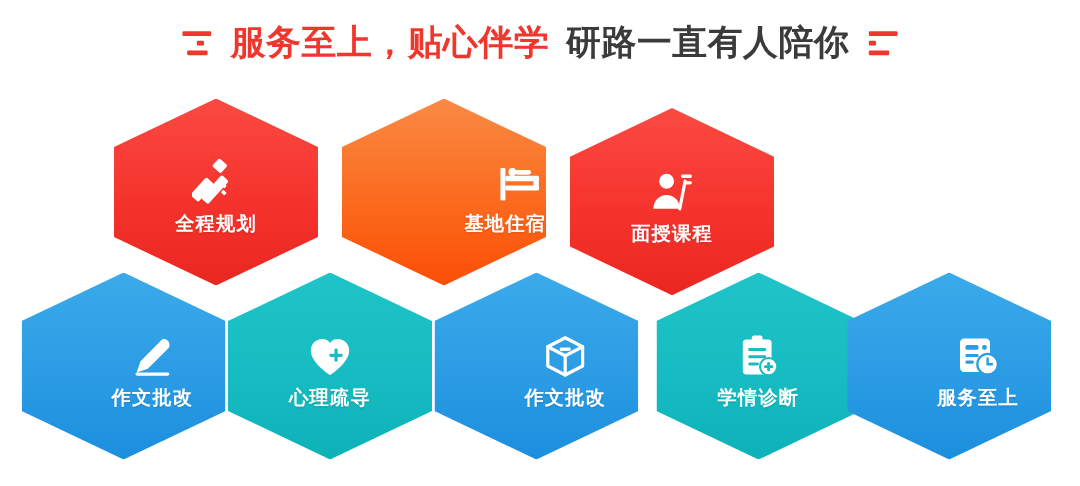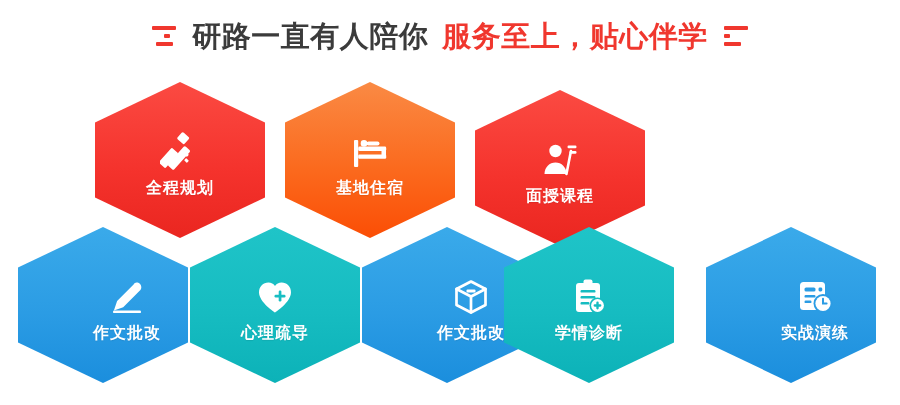--- a/index.html
+++ b/index.html
@@ -91,37 +91,37 @@
     font-size: 16px;
     font-weight: bold;
     letter-spacing: 1px;
     white-space: nowrap;
     line-height: 1;
     text-shadow: 0 1px 1px rgba(0,0,0,0.08);
   }
 
   
   .c-red    { background: linear-gradient(180deg, #fb4a42 0%, #f5332d 55%, #ea2620 100%); }
-  .c-orange { background: linear-gradient(180deg, #fa8a44 0%, #fb6a1e 55%, #fb4e05 100%); }
+  .c-orange { background: linear-gradient(180deg, #fa8a44 0%, #fb6a1e 55%, #fb4e05 100%); align-items: flex-end; }
   .c-blue   { background: linear-gradient(180deg, #3aaaea 0%, #2b9ce4 55%, #1b8edd 100%); padding-left: 48px; }
   .c-teal   { background: linear-gradient(180deg, #1fc4c8 0%, #16bcc1 55%, #0cb2b8 100%); text-align: center; }
 </style>
 </head>
 <body>
 
 <div id="root">
 
   <div class="title-bar">
     <span class="deco deco-left">
       <i></i>
         <i></i>
         <i></i>
     </span>
+    <span class="title-text title-red">服务至上，贴心伴学</span>
     <span class="title-text title-dark">研路一直有人陪你</span>
-    <span class="title-text title-red">服务至上，贴心伴学</span>
     <span class="deco deco-right">
       <i></i>
         <i></i>
         <i></i>
     </span>
   </div>
 
   <div class="hex-field">
       <div class="hex c-red" style="left: 95px; top: 22px;">
         <div class="ico">
@@ -203,21 +203,21 @@
               <path d="M5.5 12 20 19.5 34.5 12"></path>
               <path d="M20 19.5v16"></path>
             </g>
             <g fill="#ffffff">
               <rect x="15.5" y="12.5" width="9" height="3" rx="1"></rect>
             </g>
           </svg>
         </div>
         <div class="cap">作文批改</div>
       </div>
-      <div class="hex c-teal" style="left: 504px; top: 167px;">
+      <div class="hex c-teal" style="left: 547px; top: 167px;">
         <div class="ico">
           <svg viewBox="0 0 40 40">
             <g fill="#ffffff">
               <rect x="7" y="6" width="24" height="29" rx="3"></rect>
               <rect x="14.5" y="2.5" width="9" height="6" rx="2"></rect>
             </g>
             <g fill="#16bcc1">
               <rect x="11.5" y="13" width="15" height="2.6" rx="1.2"></rect>
               <rect x="11.5" y="19" width="15" height="2.6" rx="1.2"></rect>
               <rect x="11.5" y="25" width="9" height="2.6" rx="1.2"></rect>
@@ -244,17 +244,17 @@
               <rect x="9.5" y="23.5" width="7" height="2.6" rx="1.2"></rect>
               <rect x="23.5" y="10.5" width="3.8" height="4" rx="1.4"></rect>
             </g>
             <circle cx="28" cy="26.5" r="9.5" fill="#2b9ce4"></circle>
             <circle cx="28" cy="26.5" r="7.6" fill="#ffffff"></circle>
             <g stroke="#2b9ce4" stroke-width="2" stroke-linecap="round" fill="none">
               <path d="M28 21.8V26.5h3.6"></path>
             </g>
           </svg>
         </div>
-        <div class="cap">实战演练</div>
+        <div class="cap">服务至上</div>
       </div>
     </div>
 
 </div>
 
 </body></html>

